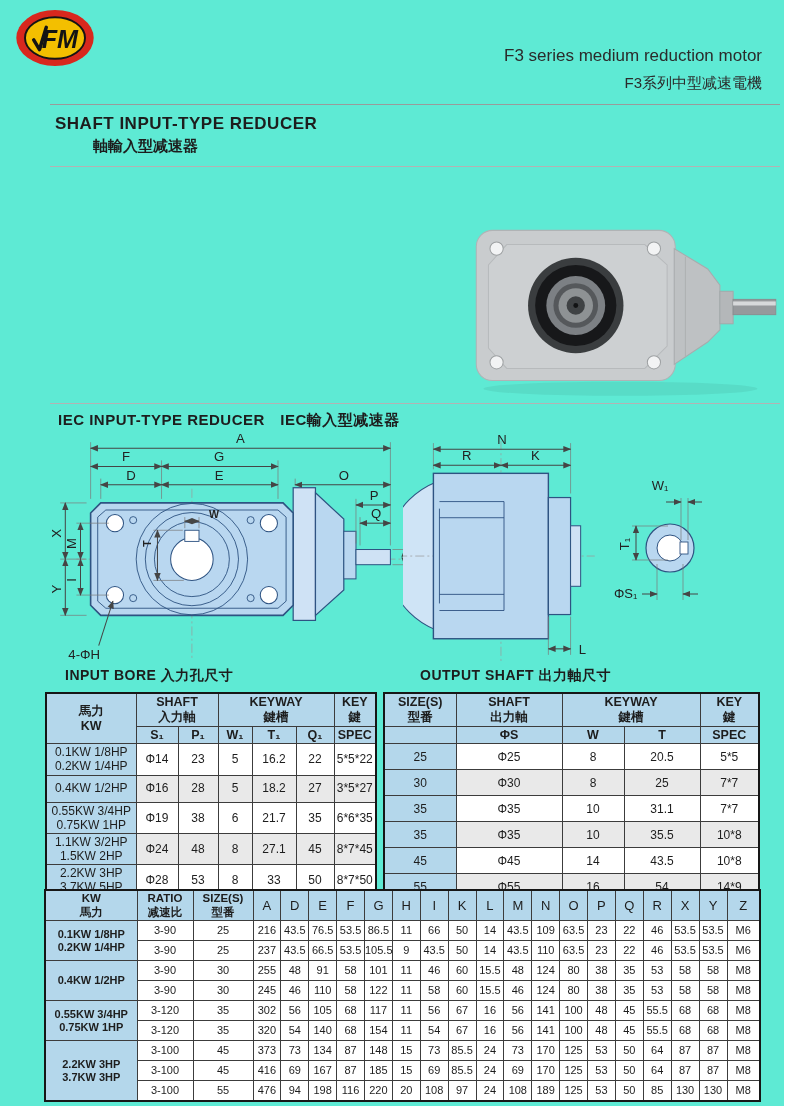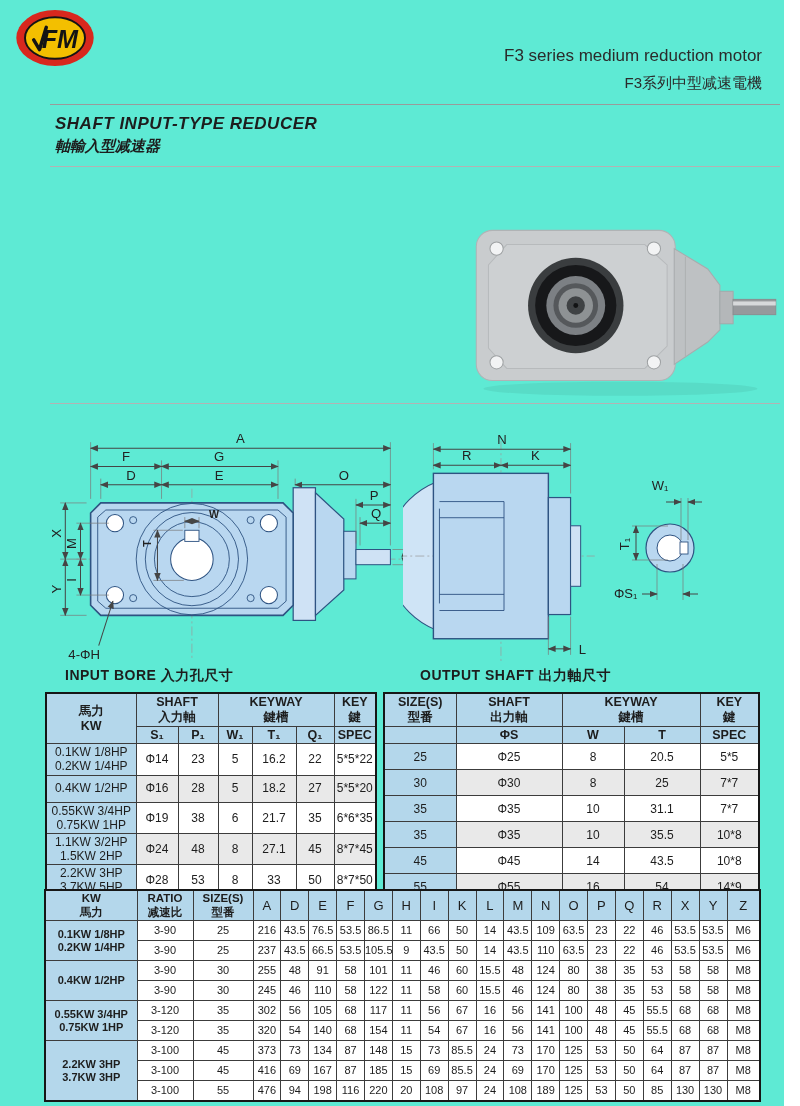--- a/index.html
+++ b/index.html
@@ -7,23 +7,23 @@
   .page{position:relative;width:784px;height:1106px;background:#5eead4;overflow:hidden;}
   .abs{position:absolute;}
   .hline{position:absolute;left:50px;width:730px;height:0;border-top:1px solid #9a9a9a;}
   
   .brand-text{position:absolute;left:98px;top:8px;line-height:1;}
   .brand-name{font-size:39px;font-weight:bold;color:#1a63b8;letter-spacing:3px;}
   .brand-sub{font-size:24px;font-weight:bold;color:#1a63b8;margin-top:3px;letter-spacing:2px;}
   .hdr-right{position:absolute;right:22px;top:46px;text-align:right;color:#2b2b2b;}
   .hdr-right .en{font-size:17px;}
   .hdr-right .zh{font-size:15px;margin-top:8px;}
-  .sec-title{position:absolute;left:55px;top:114px;font-style:italic;}
+  .sec-title{position:absolute;left:55px;top:114px;}
   .sec-title .en{font-size:17px;font-weight:bold;letter-spacing:.5px;}
-  .sec-title .zh{font-size:15px;font-weight:bold;margin-top:3px;}
+  .sec-title .zh{font-size:15px;font-weight:bold;margin-top:3px;margin-left:38px;}
   .photo-caption{position:absolute;left:470px;top:188px;width:250px;text-align:center;font-size:15px;color:#222;letter-spacing:2px;}
   .iec-title{position:absolute;left:58px;top:411px;font-size:15px;font-weight:bold;letter-spacing:.5px;}
   .tbl-title{position:absolute;font-size:14px;font-weight:bold;letter-spacing:.5px;}
   
   table{border-collapse:collapse;table-layout:fixed;background:#fff;}
   table,th,td{border:1px solid #3c3c3c;}
   table{border:2px solid #161616;}
   th,td{text-align:center;vertical-align:middle;padding:1px 1px;line-height:1.18;overflow:hidden;}
   th{background:#b4d7eb;font-weight:bold;}
   .lbl{background:#b4d7eb;}
@@ -94,20 +94,21 @@
     <circle cx="116" cy="92" r="9" fill="#3f4244"></circle>
     <circle cx="116" cy="92" r="2.4" fill="#121314"></circle>
     <polygon points="213,36 246,56 258,72 258,116 246,128 213,150" fill="#bec1c3" stroke="#a8abad"></polygon>
     <line x1="224" y1="44" x2="224" y2="143" stroke="#adb0b2"></line>
     <rect x="258" y="78" width="13" height="32" fill="#b4b7b9" stroke="#a5a8aa"></rect>
     <rect x="271" y="86" width="42" height="15" fill="#96999c" stroke="#8b8e91"></rect>
     <rect x="271" y="88" width="42" height="4" fill="#d7d9db"></rect>
   </svg>
   <div class="hline" style="top:403px;border-top-color:#b3b3b3"></div>
 
+  <div class="iec-title">IEC INPUT-TYPE REDUCER　IEC輸入型减速器</div>
 
   <svg class="abs" style="left:52px;top:430px" width="375" height="238" viewBox="0 0 370 235">
     <defs>
       <marker id="arf" viewBox="0 0 10 10" refX="9" refY="5" markerWidth="8" markerHeight="8" orient="auto-start-reverse">
         <path d="M0,1 L10,5 L0,9 z" fill="#454545"></path>
       </marker>
     </defs>
     <line class="cl" x1="24" y1="127.5" x2="344" y2="127.5"></line>
     <line class="cl" x1="138" y1="58" x2="138" y2="228"></line>
     <rect class="blue2" x="238" y="57" width="22" height="131" stroke-width="1.2"></rect>
@@ -283,21 +284,21 @@
           <td>22</td>
           <td>5*5*22</td>
         </tr>
         <tr>
           <td class="lbl">0.4KW 1/2HP</td>
           <td>Φ16</td>
           <td>28</td>
           <td>5</td>
           <td>18.2</td>
           <td>27</td>
-          <td>5*5*20</td>
+          <td>3*5*27</td>
         </tr>
         <tr>
           <td class="lbl">0.55KW 3/4HP<br>0.75KW 1HP</td>
           <td>Φ19</td>
           <td>38</td>
           <td>6</td>
           <td>21.7</td>
           <td>35</td>
           <td>6*6*35</td>
         </tr>

